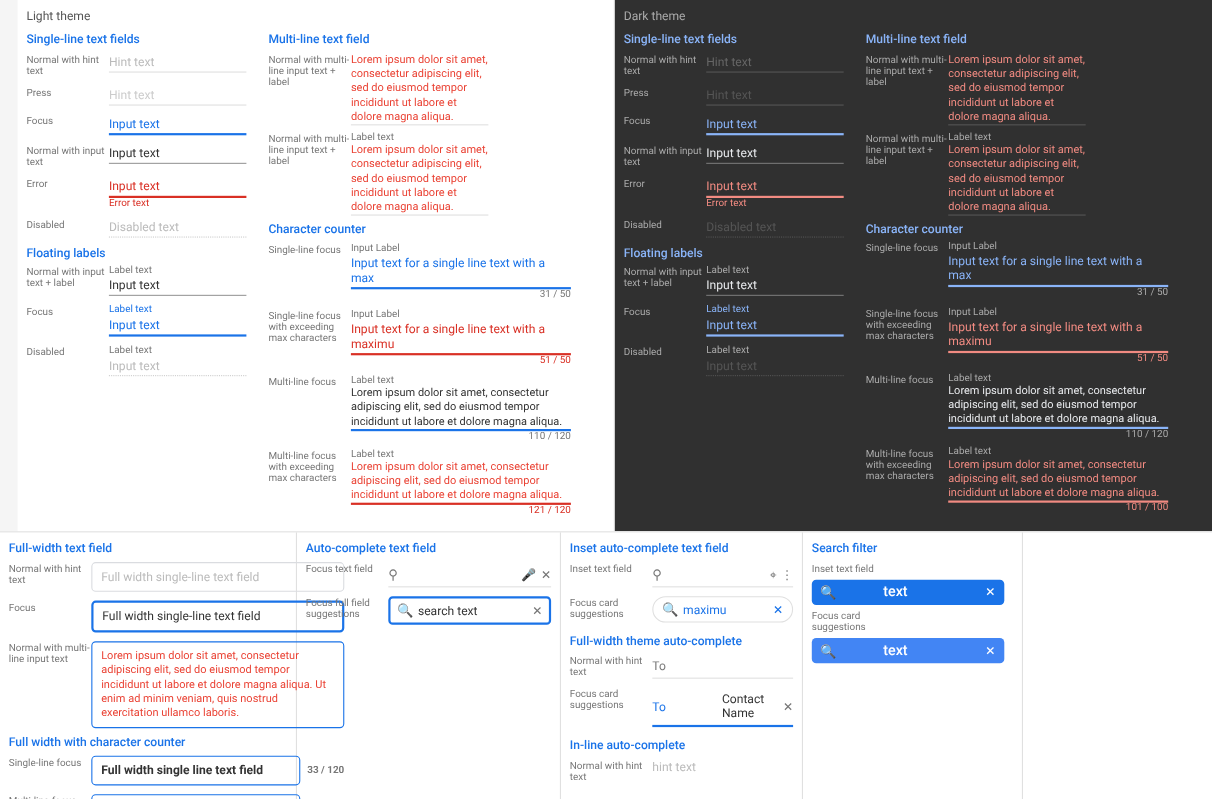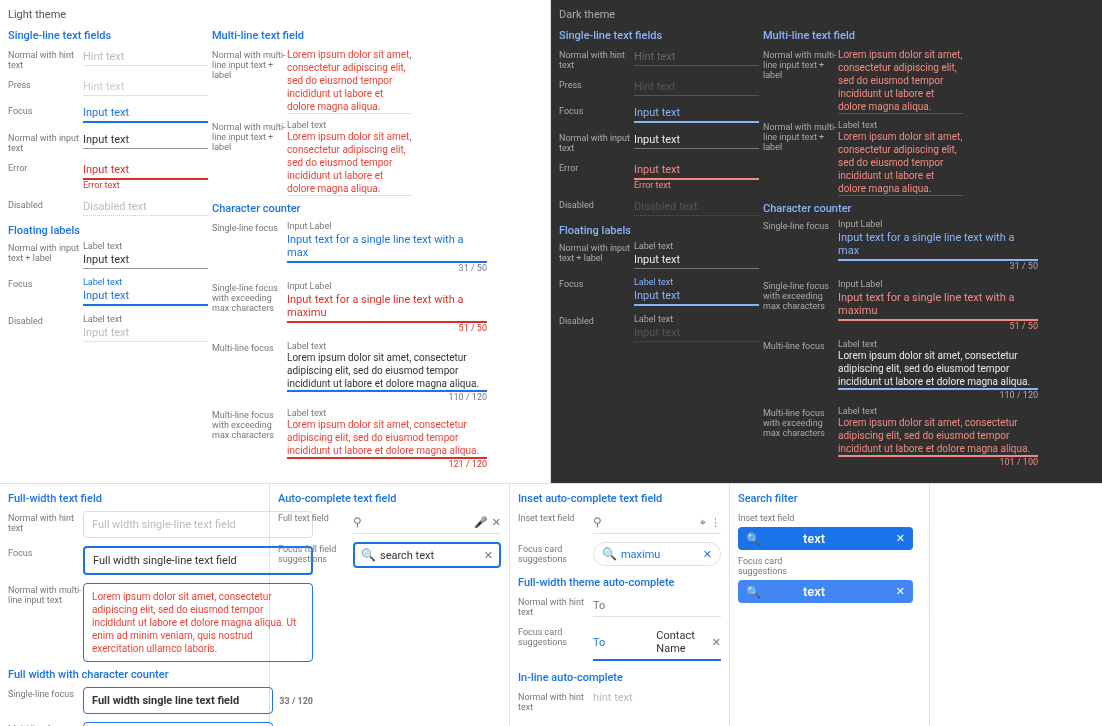--- a/index.html
+++ b/index.html
@@ -4,33 +4,33 @@
   <style>
     * { box-sizing: border-box; margin: 0; padding: 0; }
     body { font-family: 'Roboto', Arial, sans-serif; font-size: 12px; background: #f5f5f5; }
 
     .main-container { display: flex; flex-direction: column; width: 1102px; }
 
     
     .top-half { display: flex; width: 100%; }
 
     
-    .light-theme { background: #fff; width: 551px; padding: 8px; border-right: 1px solid #e0e0e0; }
+    .light-theme { background: #fff; width: 551px; padding: 8px; border-right: 1px solid #e0e0e0; margin-left: 16px; }
     .light-theme .theme-title { font-size: 11px; color: #555; margin-bottom: 8px; }
 
     
     .dark-theme { background: #303030; width: 551px; padding: 8px; }
     .dark-theme .theme-title { font-size: 11px; color: #aaa; margin-bottom: 8px; }
 
     
     .bottom-half { display: flex; width: 100%; background: #fff; border-top: 1px solid #e0e0e0; }
     .section-title { font-size: 11px; color: #1a73e8; margin-bottom: 6px; font-weight: 500; }
 
     
-    .theme-content { display: flex; gap: 4px; }
+    .theme-content { display: flex; gap: 20px; }
     .col-single { width: 200px; flex-shrink: 0; }
     .col-multi { width: 200px; flex-shrink: 0; }
 
     
     .field-row { display: flex; align-items: flex-start; margin-bottom: 8px; }
     .state-label { font-size: 9px; color: #777; width: 75px; flex-shrink: 0; padding-top: 2px; }
     .state-label-dark { font-size: 9px; color: #aaa; width: 75px; flex-shrink: 0; padding-top: 2px; }
     .field-container { flex: 1; }
 
     
@@ -449,21 +449,21 @@
           <div class="fw-input-multi" style="width:190px;color:#ea4335;">Lorem ipsum dolor sit amet, consectetur adipiscing elit, sed do eiusmod tempor incididunt ut labore et dolore magna aliqua. Ut enim ad minim veniam, quis nostrud exercitation ullamco laboris.</div>
 
         </div>
       </div>
     </div>
 
     <div class="bottom-section ac-section" style="width:240px;padding:8px;border-right:1px solid #e0e0e0;">
       <div class="bottom-section-title">Auto-complete text field</div>
 
       <div class="field-row">
-        <div class="state-label">Full text field</div>
+        <div class="state-label">Focus text field</div>
         <div class="ac-field">
           <span class="search-icon">⚲</span>
           <span class="ac-hint"></span>
           <span class="mic-icon">🎤</span>
           <span class="close-icon">✕</span>
         </div>
       </div>
 
       <div class="field-row" style="margin-top:8px;">
         <div class="state-label">Focus full field suggestions</div>

